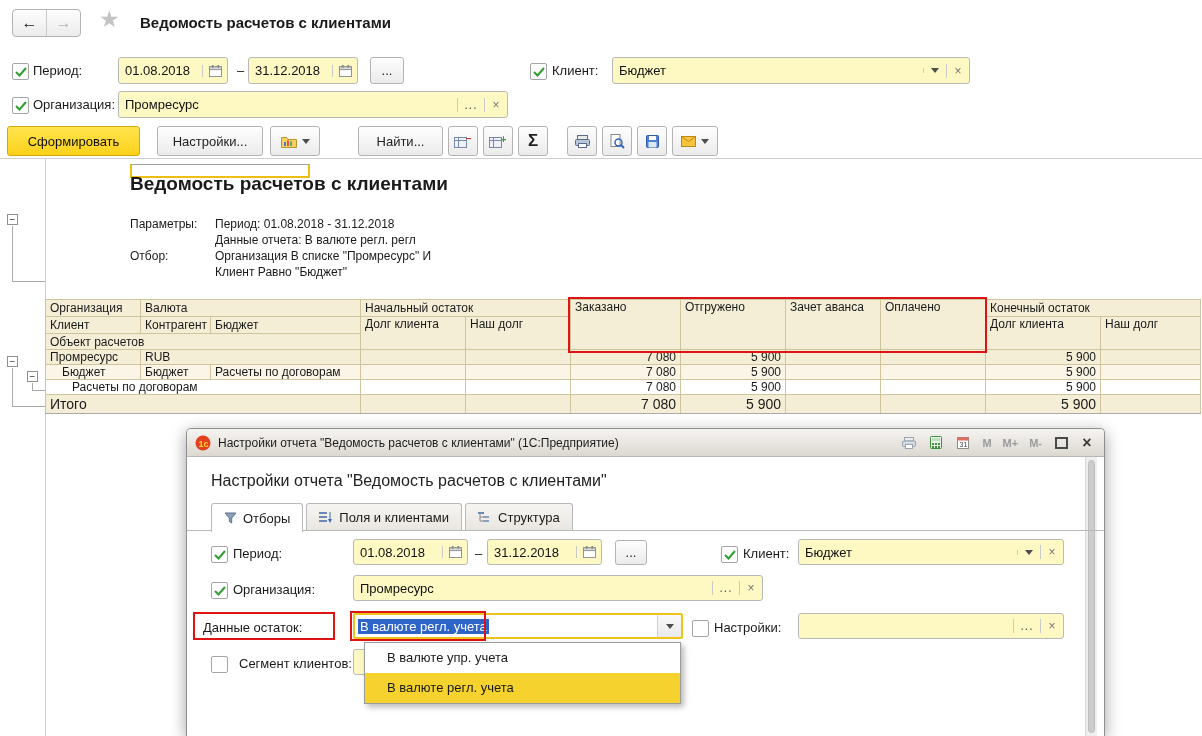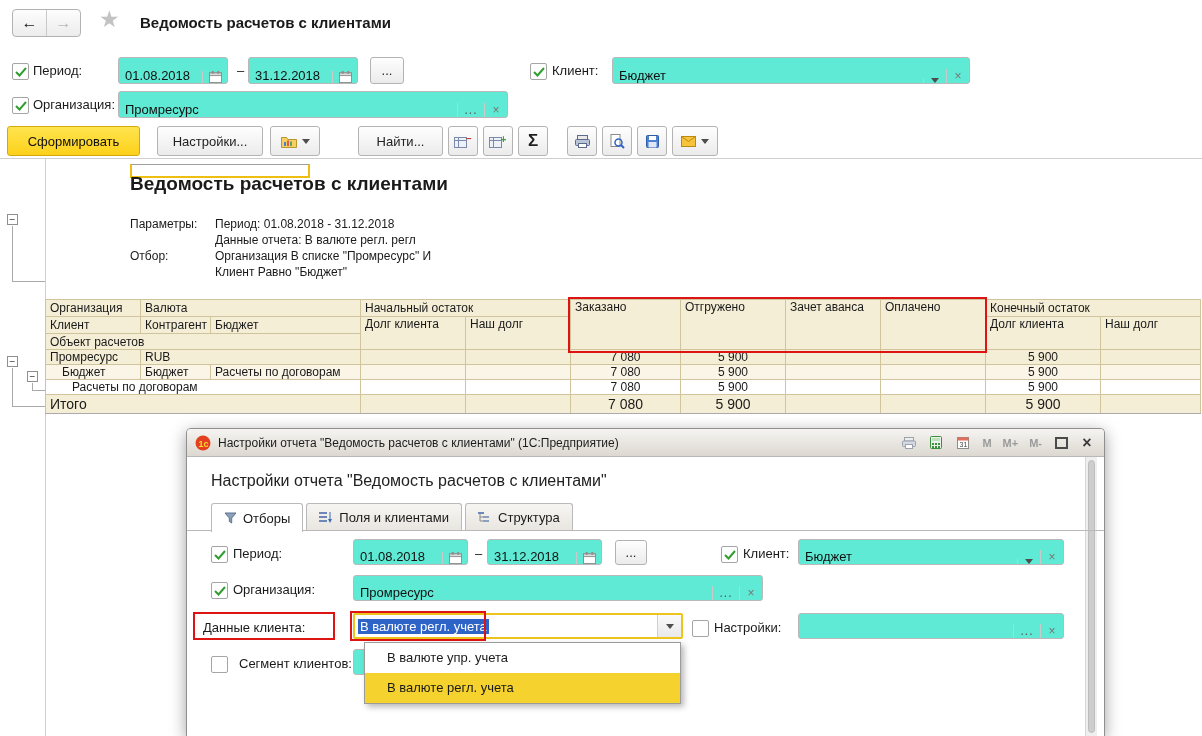--- a/index.html
+++ b/index.html
@@ -11,21 +11,21 @@
   .navgrp{display:flex;border:1px solid #b3b3b3;border-radius:4px;overflow:hidden;background:linear-gradient(#fdfdfd,#ececec);}
   .navbtn{width:33px;height:26px;display:flex;align-items:center;justify-content:center;font-size:16px;}
   .navbtn+.navbtn{border-left:1px solid #c9c9c9;}
   .navbtn.fwd{color:#b5b5b5;}
   .star{font-size:23px;color:#c3c3c3;line-height:22px;}
   .pagetitle{font-size:15px;font-weight:bold;}
 
   .cb{width:15px;height:15px;border:1px solid #a5a5a5;border-radius:2px;background:#fff;display:flex;align-items:center;justify-content:center;}
   .lbl{font-size:13px;line-height:15px;white-space:nowrap;}
 
-  .field{display:flex;align-items:flex-end;border:1px solid #b9b9b9;border-radius:3px;background:#5eead4;box-sizing:border-box;}
+  .field{display:flex;align-items:center;border:1px solid #b9b9b9;border-radius:3px;background:#fef9c3;box-sizing:border-box;}
   .field input{border:0;outline:0;flex:1;min-width:0;padding:0 6px;font:13px "Liberation Sans","DejaVu Sans",sans-serif;background:transparent;color:#111;}
   .seg{width:22px;display:flex;align-items:center;justify-content:center;border-left:1px solid #cacaca;color:#777;font-size:12px;}
   .seg.cal{width:24px;}
   .seg.dots{width:26px;letter-spacing:1px;color:#555;}
   .tri{width:0;height:0;border-left:4px solid transparent;border-right:4px solid transparent;border-top:5px solid #4d4d4d;}
 
   .tbtn{border:1px solid #b3b3b3;border-radius:3px;background:linear-gradient(#fefefe,#ebebeb);
         display:flex;align-items:center;justify-content:center;font-size:13px;color:#222;box-sizing:border-box;gap:5px;}
   .tbtn.yellow{background:linear-gradient(#ffe44f,#fdd11a);border-color:#d2a90c;font-weight:normal;color:#111;}
   .sigma{font-size:17px;font-weight:bold;color:#1f1f1f;}
@@ -33,21 +33,21 @@
   
   table.rep{border-collapse:collapse;table-layout:fixed;font-size:12px;}
   table.rep td{border:1px solid #cfc49c;padding:0 4px;overflow:hidden;white-space:nowrap;box-sizing:border-box;}
   tr.h td{background:#f5eed6;height:17px;}
   tr.h3 td{height:16px;}
   td.vt{vertical-align:top;padding-top:1px;}
   tr.g1 td{background:#f5eed6;height:15px;border-top:1px solid #ababab;}
   tr.g2 td{background:#faf5e7;height:15px;}
   tr.det td{background:#fff;height:15px;}
   tr.tot td{background:#f5eed6;height:19px;font-size:14px;border-top:1px solid #ababab;border-bottom:1px solid #ababab;}
-  td.num{text-align:center;padding-right:5px;}
+  td.num{text-align:right;padding-right:5px;}
   .ind1{padding-left:4px;}
   .ind2{padding-left:16px !important;}
   .ind3{padding-left:26px !important;}
 
   .exp{position:absolute;width:11px;height:11px;border:1px solid #8f8f8f;background:#fff;
        font-size:10px;line-height:9px;text-align:center;color:#333;box-sizing:border-box;}
   .elbow{position:absolute;border-left:1px solid #a9a9a9;border-bottom:1px solid #a9a9a9;}
 
   .redbox{position:absolute;border:2px solid #de1414;box-sizing:border-box;pointer-events:none;z-index:6;}
 
@@ -477,21 +477,21 @@
     <div class="abs field" style="left:166px;top:146px;width:410px;height:26px;">
       <input value="Промресурс" style="">
       <div class="seg dots">
           <span>...</span>
         </div>
       <div class="seg">
           <span>×</span>
         </div>
     </div>
 
-    <div class="abs lbl" style="left:16px;top:191px;">Данные клиента:</div>
+    <div class="abs lbl" style="left:16px;top:191px;">Данные остаток:</div>
     <div class="combo" style="left:166px;top:184px;width:330px;height:26px;">
       <div class="txt">
           <span class="sel-blue">В валюте регл. учета</span>
         </div>
       <div class="btn-dd">
           <span class="tri"></span>
         </div>
     </div>
     <div class="redbox" style="left:6px;top:183px;width:142px;height:28px;"></div>
     <div class="redbox" style="left:163px;top:182px;width:136px;height:30px;"></div>

